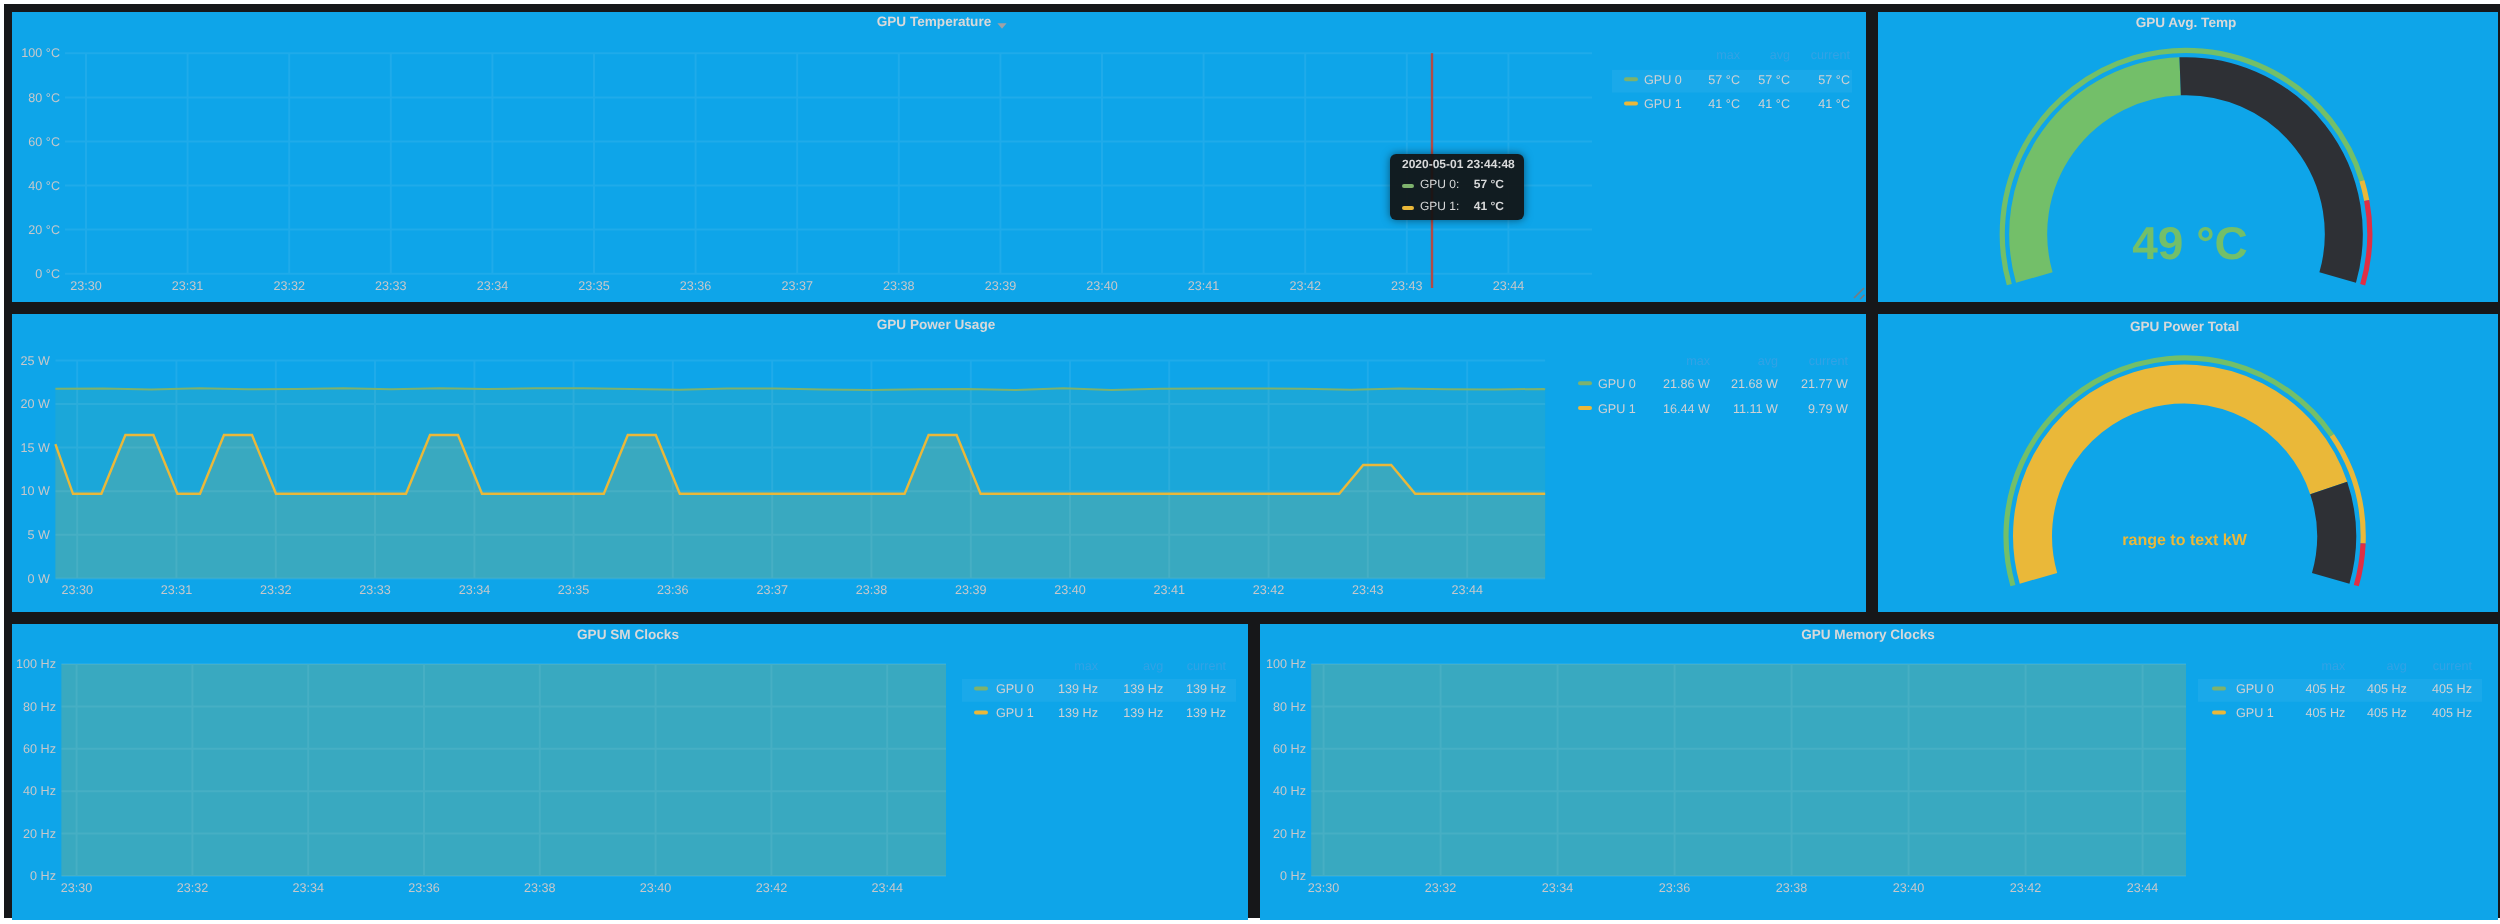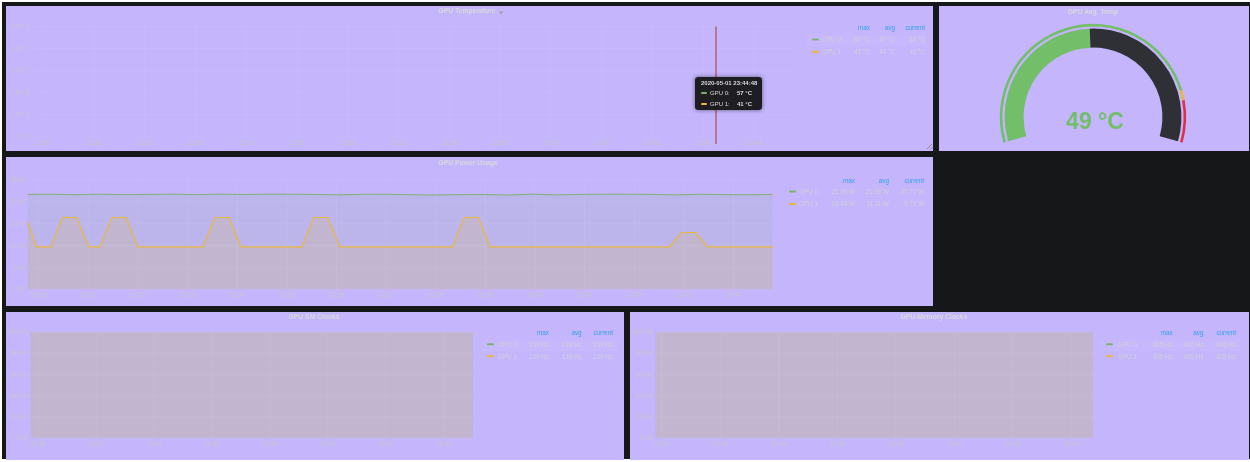--- a/index.html
+++ b/index.html
@@ -1,17 +1,17 @@
 <!DOCTYPE html>
 <html><head><meta charset="utf-8"><style>
 html,body{margin:0;padding:0;width:1250px;height:462px;background:#ffffff;overflow:hidden}
 *{box-sizing:border-box}
 body{font-family:"Liberation Sans",sans-serif;-webkit-font-smoothing:antialiased}
 .dash{position:absolute;left:2px;top:2px;width:1248px;height:457px;background:#161719}
-.panel{position:absolute;background:#c4b5fd}
+.panel{position:absolute;background:#0ea5e9}
 svg{position:absolute;left:0;top:0;display:block}
 .tooltip{position:absolute;background:rgba(17,17,17,0.93);border-radius:3px;
  box-shadow:0 0 4px rgba(0,0,0,.5);color:#d8d9da;font-size:6px;line-height:1;padding:3.5px 10px 3.5px 6px;z-index:5}
 .tooltip .tt{font-weight:bold;white-space:nowrap;margin-bottom:4.4px}
 .ttrow{display:flex;align-items:center;white-space:nowrap;margin-top:4.4px}
 .ttdash{width:6px;height:2px;border-radius:1px;margin-right:3px}
 .ttval{font-weight:bold;margin-left:auto}
 </style></head><body>
 <div class="dash">
 
@@ -184,12 +184,23 @@
 <svg width="310" height="145">
 <path d="M65.66,136.33 A91.9,91.9 0 0 1 241.95,84.35" stroke="#73bf69" stroke-width="2.6" fill="none"></path>
 <path d="M241.95,84.35 A91.9,91.9 0 0 1 244.36,94.25" stroke="#eab839" stroke-width="2.6" fill="none"></path>
 <path d="M244.36,94.25 A91.9,91.9 0 0 1 242.34,136.33" stroke="#e02f44" stroke-width="2.6" fill="none"></path>
 <path d="M78.16,132.75 A78.9,78.9 0 0 1 151.08,32.15" stroke="#73bf69" stroke-width="19" fill="none"></path>
 <path d="M151.08,32.15 A78.9,78.9 0 0 1 229.84,132.75" stroke="#2e3035" stroke-width="19" fill="none"></path>
 <text x="156.0" y="123.3" font-size="23" fill="#73bf69" text-anchor="middle" font-weight="bold">49 °C</text>
 <text x="154.0" y="7.5" font-size="6.8" fill="#d8d9da" text-anchor="middle" font-weight="bold">GPU Avg. Temp</text>
 </svg>
     </div>
+<div class="panel" style="left:937px;top:155px;width:310px;height:149px">
+<svg width="310" height="149">
+<path d="M67.46,135.81 A89.3,89.3 0 0 1 226.93,60.68" stroke="#73bf69" stroke-width="2.6" fill="none"></path>
+<path d="M226.93,60.68 A89.3,89.3 0 0 1 242.53,114.66" stroke="#eab839" stroke-width="2.6" fill="none"></path>
+<path d="M242.53,114.66 A89.3,89.3 0 0 1 239.14,135.81" stroke="#e02f44" stroke-width="2.6" fill="none"></path>
+<path d="M80.24,132.15 A76.0,76.0 0 0 1 225.35,87.01" stroke="#eab839" stroke-width="19.5" fill="none"></path>
+<path d="M225.35,87.01 A76.0,76.0 0 0 1 226.36,132.15" stroke="#2e3035" stroke-width="19.5" fill="none"></path>
+<text x="153.3" y="115.4" font-size="8" fill="#eab839" text-anchor="middle" font-weight="bold">range to text kW</text>
+<text x="153.3" y="8.5" font-size="6.8" fill="#d8d9da" text-anchor="middle" font-weight="bold">GPU Power Total</text>
+</svg>
+    </div>
 </div>
 </body></html>

